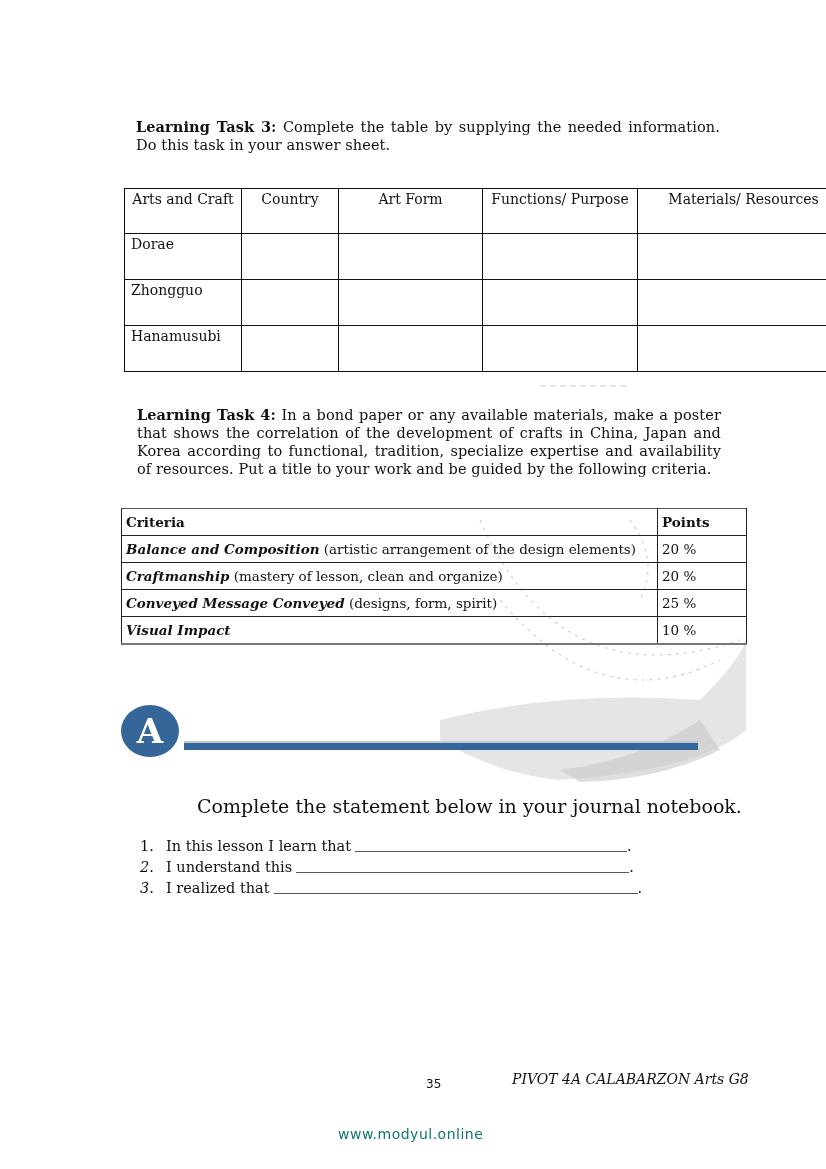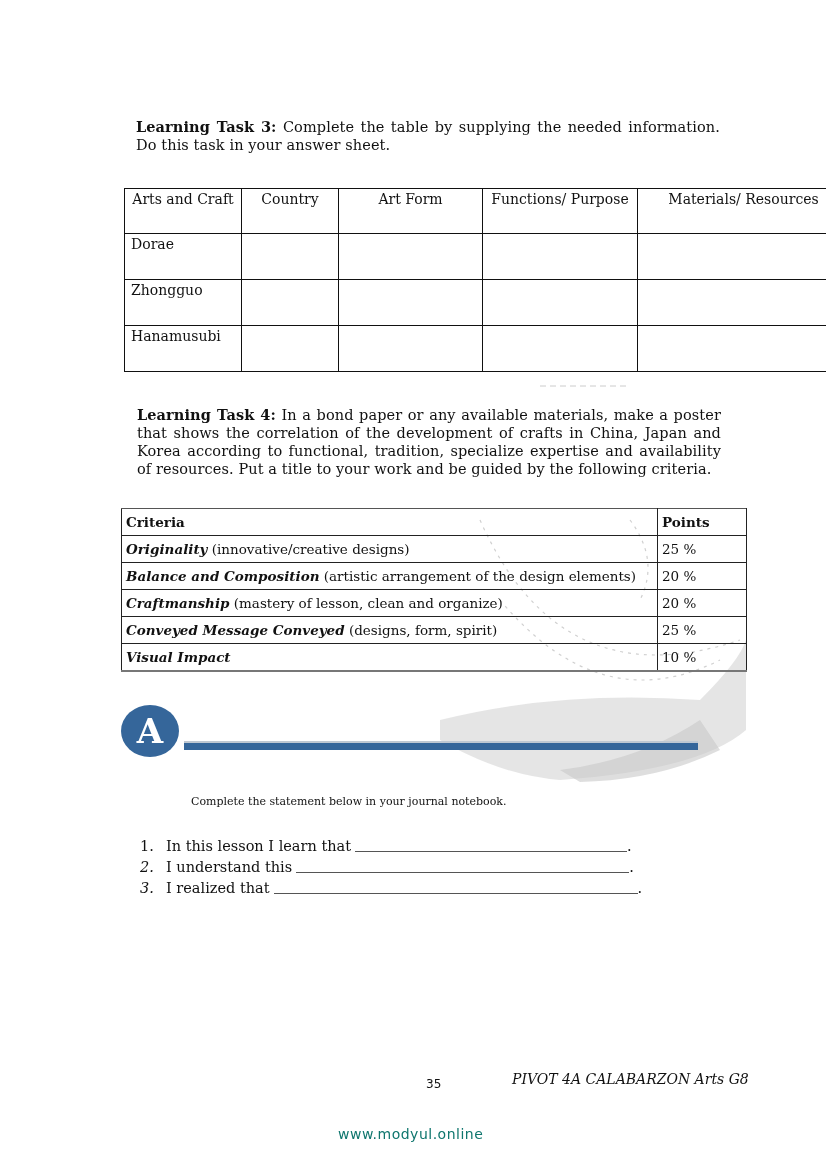--- a/index.html
+++ b/index.html
@@ -97,24 +97,20 @@
   <b>Learning Task 4:</b><span>  In a bond paper or any available materials, make a poster that shows the correlation of the development of crafts in  China, Japan and Korea according to functional, tradition, specialize expertise and availability of resources. Put a title to your work and be guided by the following criteria.</span>
 </div>
 
 <table class="t4">
   <tbody>
       <tr>
     <td class="hdr">Criteria</td>
     <td class="hdr pts">Points</td>
   </tr>
   <tr>
-    <td><span class="crit-name">Originality</span><span> (innovative/creative designs)</span></td>
-    <td class="pts">25 %</td>
-  </tr>
-  <tr>
     <td><span class="crit-name">Balance and Composition</span><span> (artistic arrangement of the design elements)</span></td>
     <td class="pts">20 %</td>
   </tr>
   <tr>
     <td><span class="crit-name">Craftmanship</span><span> (mastery of lesson, clean and organize)</span></td>
     <td class="pts">20 %</td>
   </tr>
   <tr>
     <td><span class="crit-name">Conveyed Message Conveyed</span><span> (designs, form, spirit)</span></td>
     <td class="pts">25 %</td>
@@ -123,21 +119,21 @@
     <td><span class="crit-name">Visual Impact</span><span></span></td>
     <td class="pts">10 %</td>
   </tr>
 </tbody>
   </table>
 
 <div class="badge">A</div>
 <div class="bar-top"></div>
 <div class="bar"></div>
 
-<div class="abs" style="left:191px; top:795px; font-size:11px;">Complete the statement below in your journal notebook.</div>
+<div class="abs" style="left:197px; top:795px; font-size:19px;">Complete the statement below in your journal notebook.</div>
 
 <div class="list">
   <div class="row">
     <span class="num">1.</span>
     <span>In this lesson I learn that</span>
     <span class="blank" style="width:272px;"></span>
     <span>.</span>
   </div>
   <div class="row">
     <span class="num it">2.</span>

